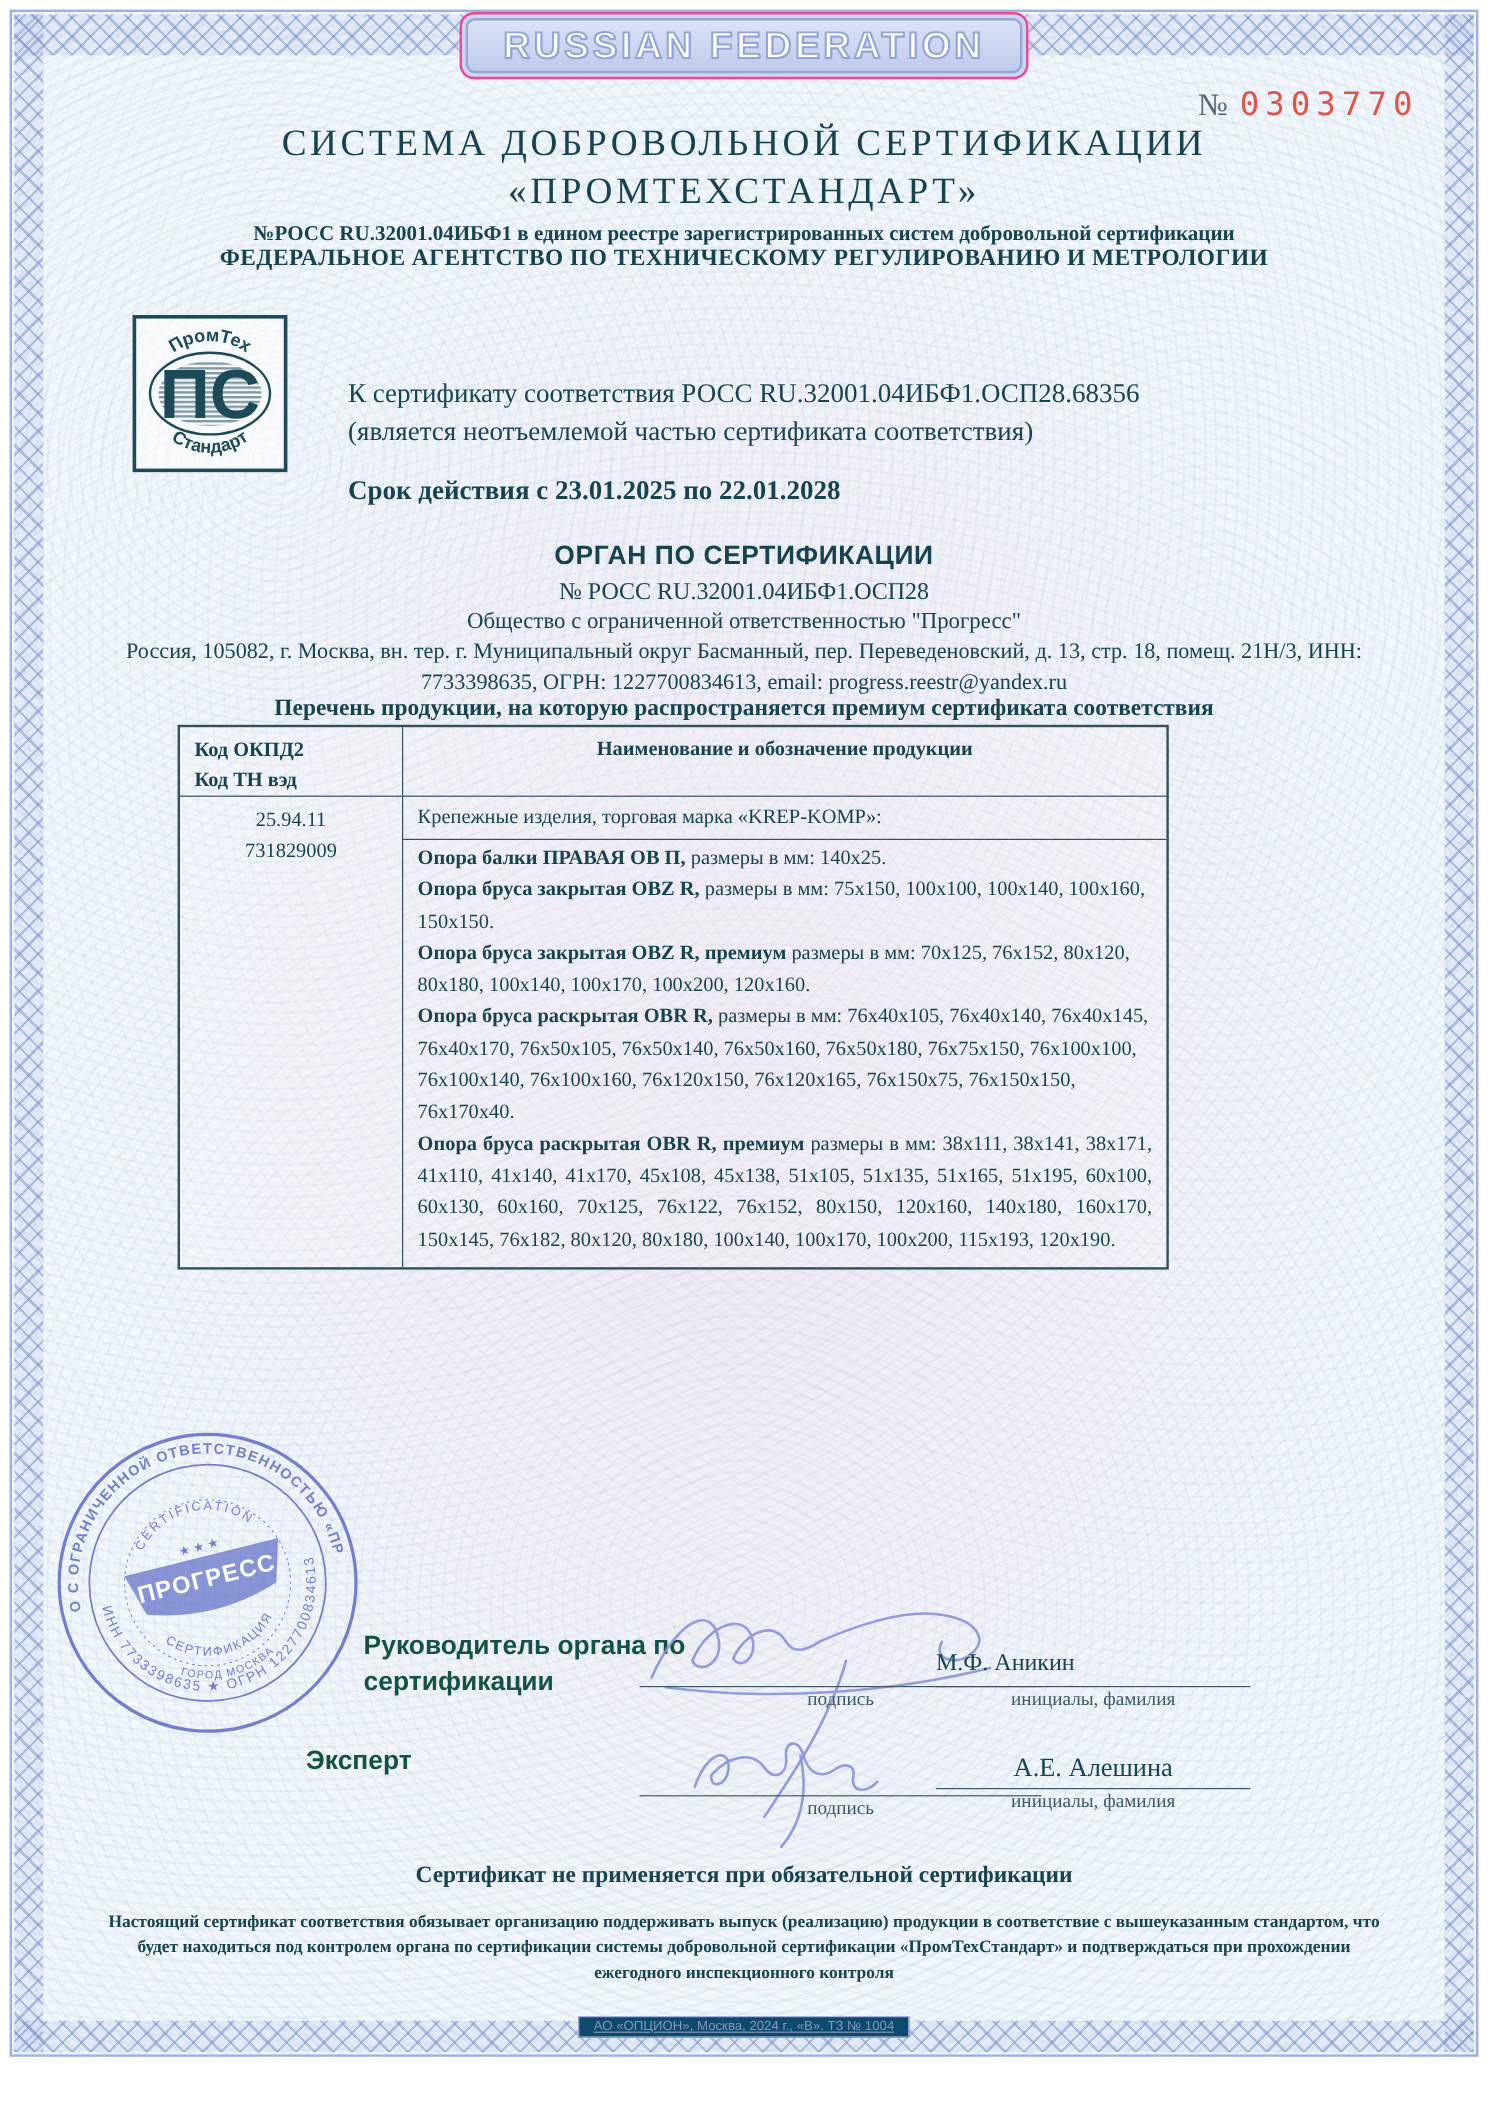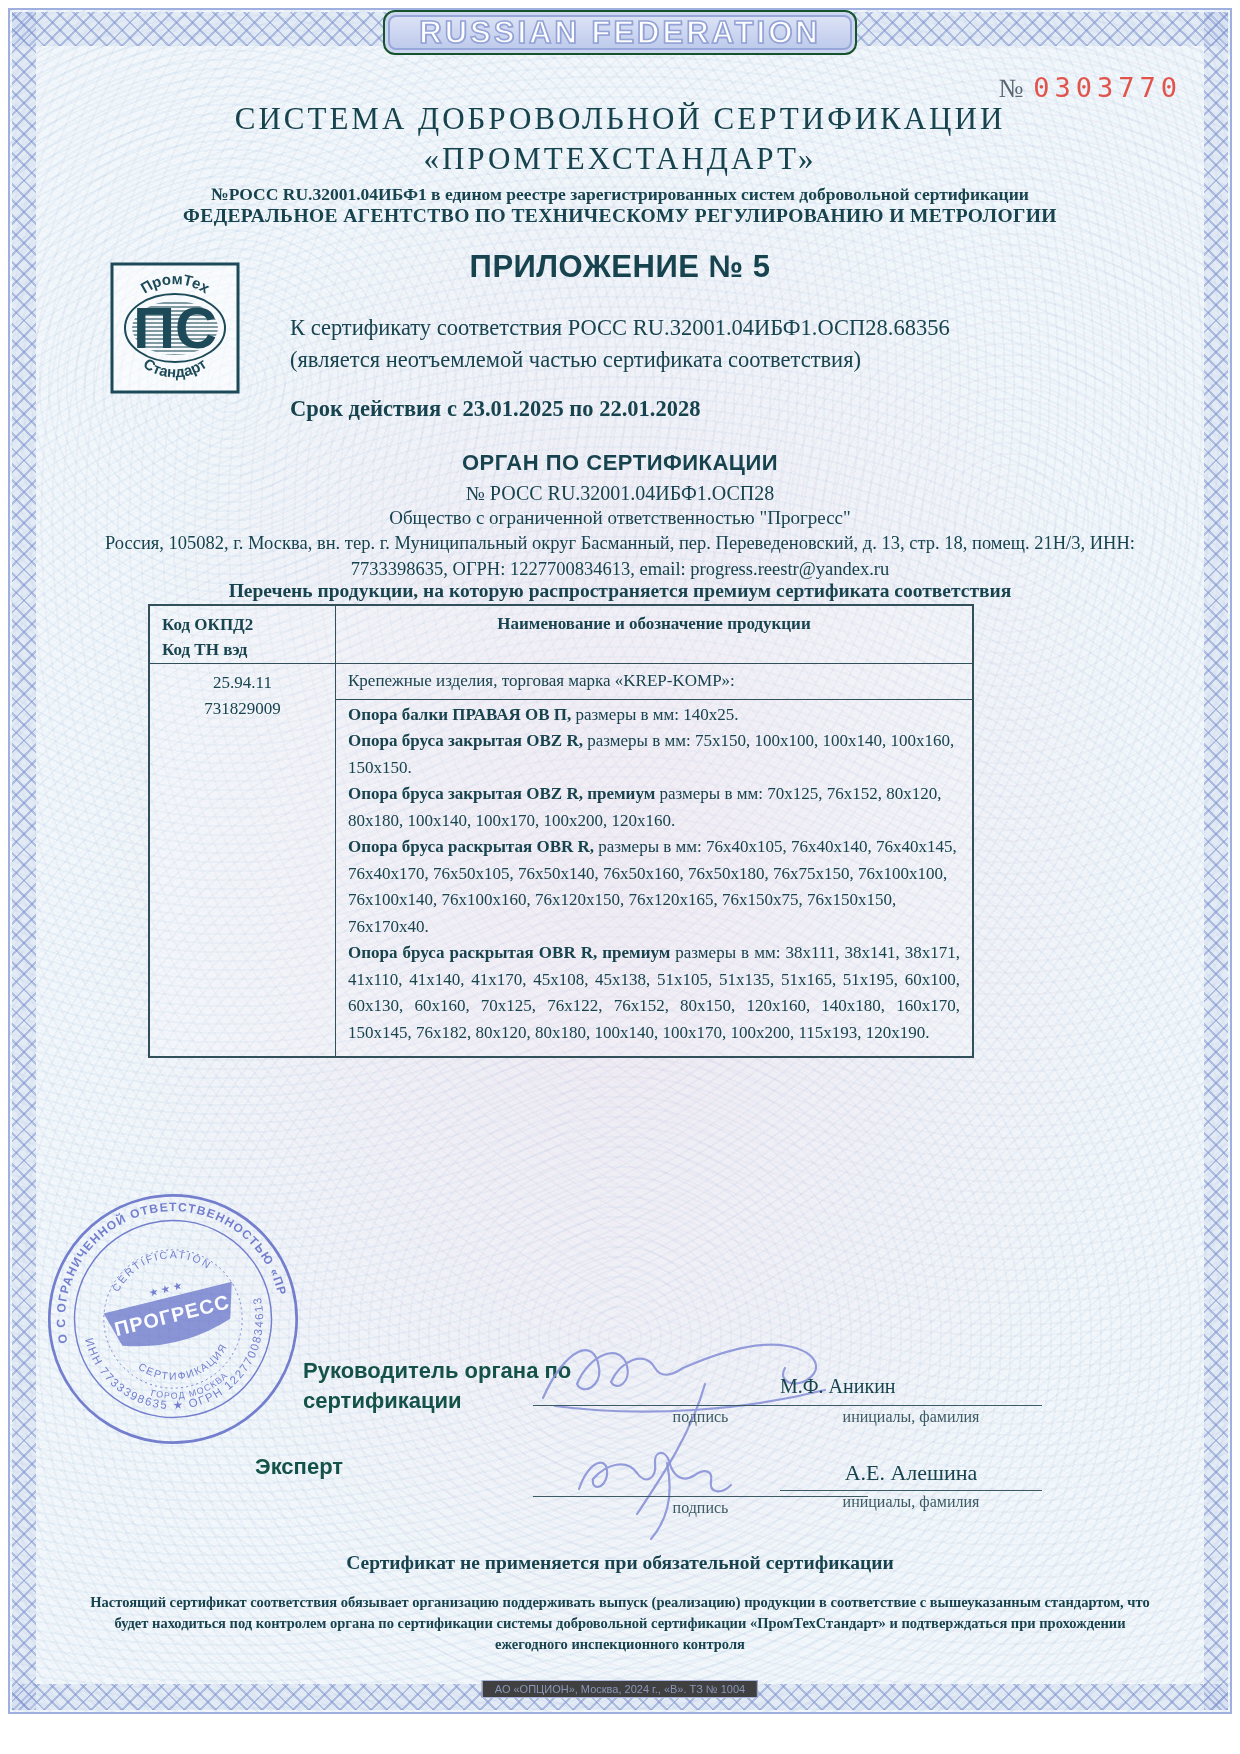--- a/index.html
+++ b/index.html
@@ -20,22 +20,22 @@
   .band{position:absolute;pointer-events:none;
     background-color:rgba(190,205,235,.28);
     background-image:
       repeating-linear-gradient(45deg, rgba(125,145,205,.5) 0 2px, rgba(0,0,0,0) 2px 11px),
       repeating-linear-gradient(-45deg, rgba(125,145,205,.5) 0 2px, rgba(0,0,0,0) 2px 11px);}
   .band-top{left:12px;right:12px;top:12px;height:34px;}
   .band-bottom{left:12px;right:12px;bottom:44px;height:26px;}
   .band-left{left:12px;top:12px;bottom:44px;width:24px;}
   .band-right{right:12px;top:12px;bottom:44px;width:24px;}
   
-  .banner{position:absolute;top:10px;left:50%;transform:translateX(-50%);width:474px;height:45px;
-    border:2px solid #14532d;border-radius:12px;background:#cdd6ef;padding:3px;box-sizing:border-box;z-index:5;}
+  .banner{position:absolute;top:10px;left:50%;transform:translateX(-50%);width:474px;height:56px;
+    border:2px solid #ec4899;border-radius:12px;background:#cdd6ef;padding:3px;box-sizing:border-box;z-index:5;}
   .banner-inner{width:100%;height:100%;border:2px solid #97a7da;border-radius:8px;box-sizing:border-box;
     background:linear-gradient(#dbe2f5,#bfcbec);display:flex;align-items:center;justify-content:center;}
   .banner-text{font-family:"Liberation Sans",sans-serif;font-weight:bold;font-size:31px;letter-spacing:3px;
     color:#ffffff;-webkit-text-stroke:1.6px #93a3d6;
     text-shadow:0 0 1px #93a3d6,1px 1px 0 #aab6e0;}
   
   .certnum{position:absolute;top:72px;right:58px;z-index:4;}
   .certnum .no{font-size:26px;color:#5a6672;margin-right:10px;}
   .certnum .digits{font-family:"DejaVu Sans Mono",monospace;font-size:27px;color:#e0544b;letter-spacing:5px;}
   .center{position:absolute;left:0;width:100%;text-align:center;}
@@ -83,22 +83,22 @@
   .name2{position:absolute;left:780px;top:1460px;width:262px;text-align:center;font-size:22px;}
   .scribble{position:absolute;pointer-events:none;}
   .scr1{left:515px;top:1318px;}
   .scr2{left:555px;top:1415px;}
   
   .stamp{position:absolute;left:42px;top:1188px;width:262px;height:262px;transform:rotate(-14deg);opacity:.8;pointer-events:none;}
   
   .foot1{top:1552px;font-size:19.5px;font-weight:bold;}
   .footnote{position:absolute;left:80px;top:1592px;width:1080px;font-size:14.5px;font-weight:bold;line-height:21px;text-align:center;}
   .imprint{position:absolute;left:50%;transform:translateX(-50%);top:1680px;z-index:6;
-    font-family:"Liberation Sans",sans-serif;font-size:11px;color:#8b97b8;background:#404040;
-    border:1px solid #aab4da;padding:2px 12px;white-space:nowrap;}
+    font-family:"Liberation Sans",sans-serif;font-size:11px;color:#8b97b8;background:#0c4a6e;
+    border:1px solid #aab4da;padding:2px 12px;white-space:nowrap;text-decoration:underline;}
   .logo{position:absolute;left:110px;top:262px;}
 </style>
 </head>
 <body>
 
 <div class="page">
   <div class="paper"></div>
 
   <div class="band band-top"></div>
   <div class="band band-bottom"></div>
@@ -113,21 +113,20 @@
   </div>
 
   <div class="certnum">
     <span class="no">№</span><span class="digits">0303770</span>
   </div>
 
   <div class="center t2">«ПРОМТЕХСТАНДАРТ»</div>
   <div class="center t1">СИСТЕМА ДОБРОВОЛЬНОЙ СЕРТИФИКАЦИИ</div>
   <div class="center registry">№РОСС RU.32001.04ИБФ1 в едином реестре зарегистрированных систем добровольной сертификации</div>
   <div class="center agency">ФЕДЕРАЛЬНОЕ АГЕНТСТВО ПО ТЕХНИЧЕСКОМУ РЕГУЛИРОВАНИЮ И МЕТРОЛОГИИ</div>
-  <div class="center annex-title">ПРИЛОЖЕНИЕ № 5</div>
 
   <svg class="logo" width="130" height="132" viewBox="0 0 130 132">
     <defs>
       <pattern id="stripes" width="4" height="4" patternUnits="userSpaceOnUse">
         <rect width="4" height="2" fill="#1d4a58"></rect>
       </pattern>
       <path id="lt" d="M18,52 A52,52 0 0 1 112,52"></path>
       <path id="lb" d="M16,84 A54,54 0 0 0 114,84"></path>
     </defs>
     <rect x="2" y="2" width="126" height="128" fill="rgba(255,255,255,.55)" stroke="#1d4a58" stroke-width="3"></rect>

